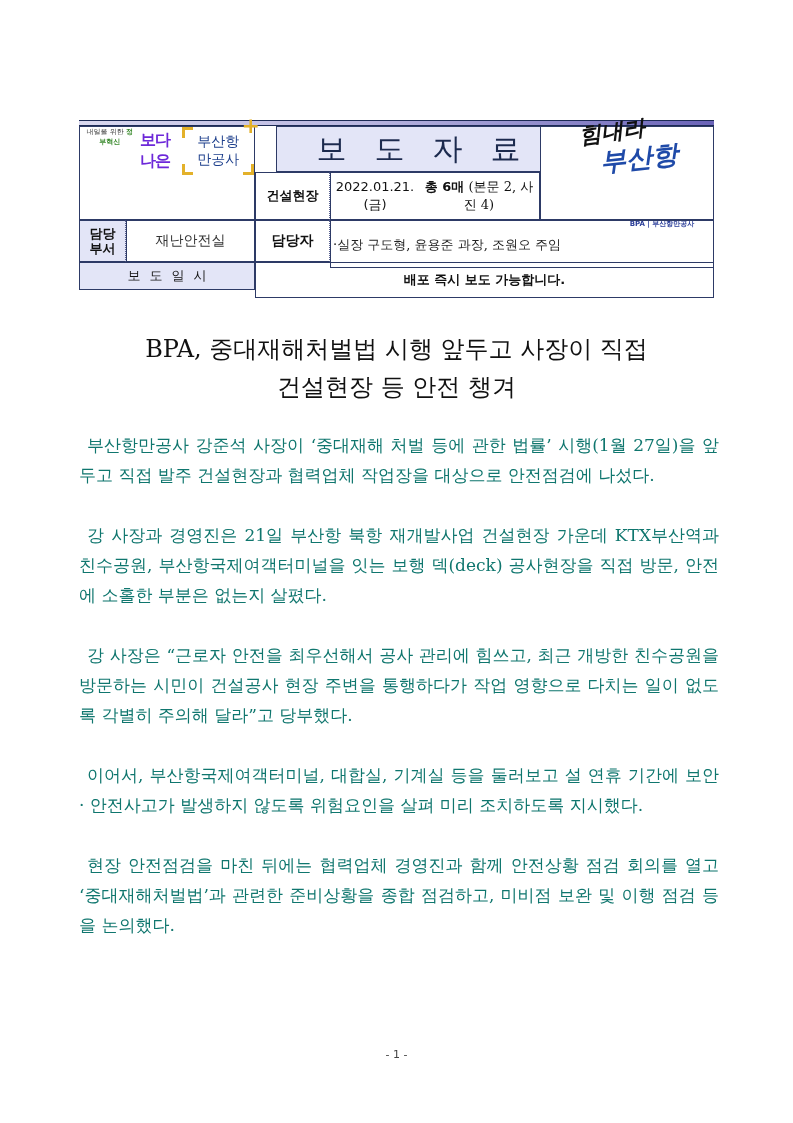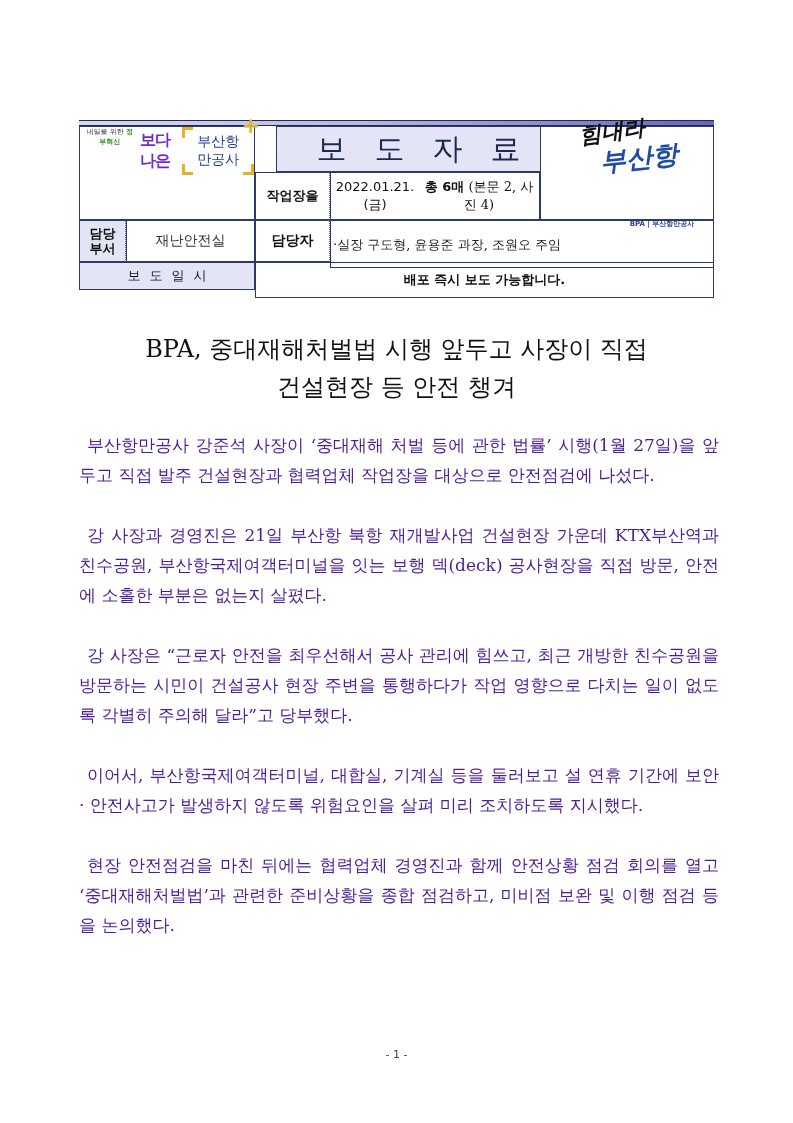--- a/index.html
+++ b/index.html
@@ -41,21 +41,21 @@
   .val-dept { left: 47px; top: 100px; width: 129px; height: 42px; font-size: 14px; color: #333; }
   .lbl-person { left: 176px; top: 100px; width: 75px; height: 42px; font-family: "DejaVu Sans", sans-serif; font-weight: bold; font-size: 14px; }
   .val-person { left: 251px; top: 100px; width: 384px; height: 48px; flex-direction: column; align-items: flex-start; padding-left: 2px; font-size: 13px; line-height: 17px; color: #222; }
   .phone-icon { font-family: "DejaVu Sans", sans-serif; font-size: 11px; font-weight: bold; }
 
   .lbl-release { left: 0; top: 142px; width: 176px; height: 28px; font-family: "DejaVu Sans", sans-serif; font-weight: normal; font-size: 13px; letter-spacing: 9px; padding-left: 9px; }
   .val-release { left: 176px; top: 142px; width: 459px; height: 36px; font-family: "DejaVu Sans", sans-serif; font-weight: bold; font-size: 13px; }
 
   .headline { position: absolute; left: 60px; top: 330px; width: 673px; text-align: center; font-size: 24px; line-height: 38px; color: #111; }
 
-  .body { position: absolute; left: 79px; top: 430px; width: 640px; font-size: 17px; line-height: 30px; color: #4c1d95; text-align: justify; }
+  .body { position: absolute; left: 79px; top: 430px; width: 640px; font-size: 17px; line-height: 30px; color: #0f766e; text-align: justify; }
   .body p { margin: 0 0 30px 0; text-indent: 8px; }
 
   .page-num { position: absolute; left: 0; top: 1048px; width: 793px; text-align: center; font-family: "DejaVu Sans", sans-serif; font-size: 11px; color: #444; }
 </style>
 </head>
 <body>
 
 <div class="hdr">
   <div class="band"></div>
 
@@ -77,21 +77,21 @@
   </div>
 
   <div class="cell lav title-cell">보도자료</div>
 
   <div class="cell logo-right">
     <span class="slogan1">힘내라</span>
     <span class="slogan2">부산항</span>
     <span class="bpa-mark">BPA | 부산항만공사</span>
   </div>
 
-  <div class="cell lbl-date dotted-r">작업장을</div>
+  <div class="cell lbl-date dotted-r">건설현장</div>
   <div class="cell val-date">
     <div class="d1">2022.01.21.(금)</div>
     <div class="d2">
       <b>총 6매</b>
       <span>(본문 2, 사진 4)</span>
     </div>
   </div>
 
   <div class="cell lav lbl-dept dotted-r">
     <span style="display:block;width:30px;word-break:break-all;">담당부서</span>

